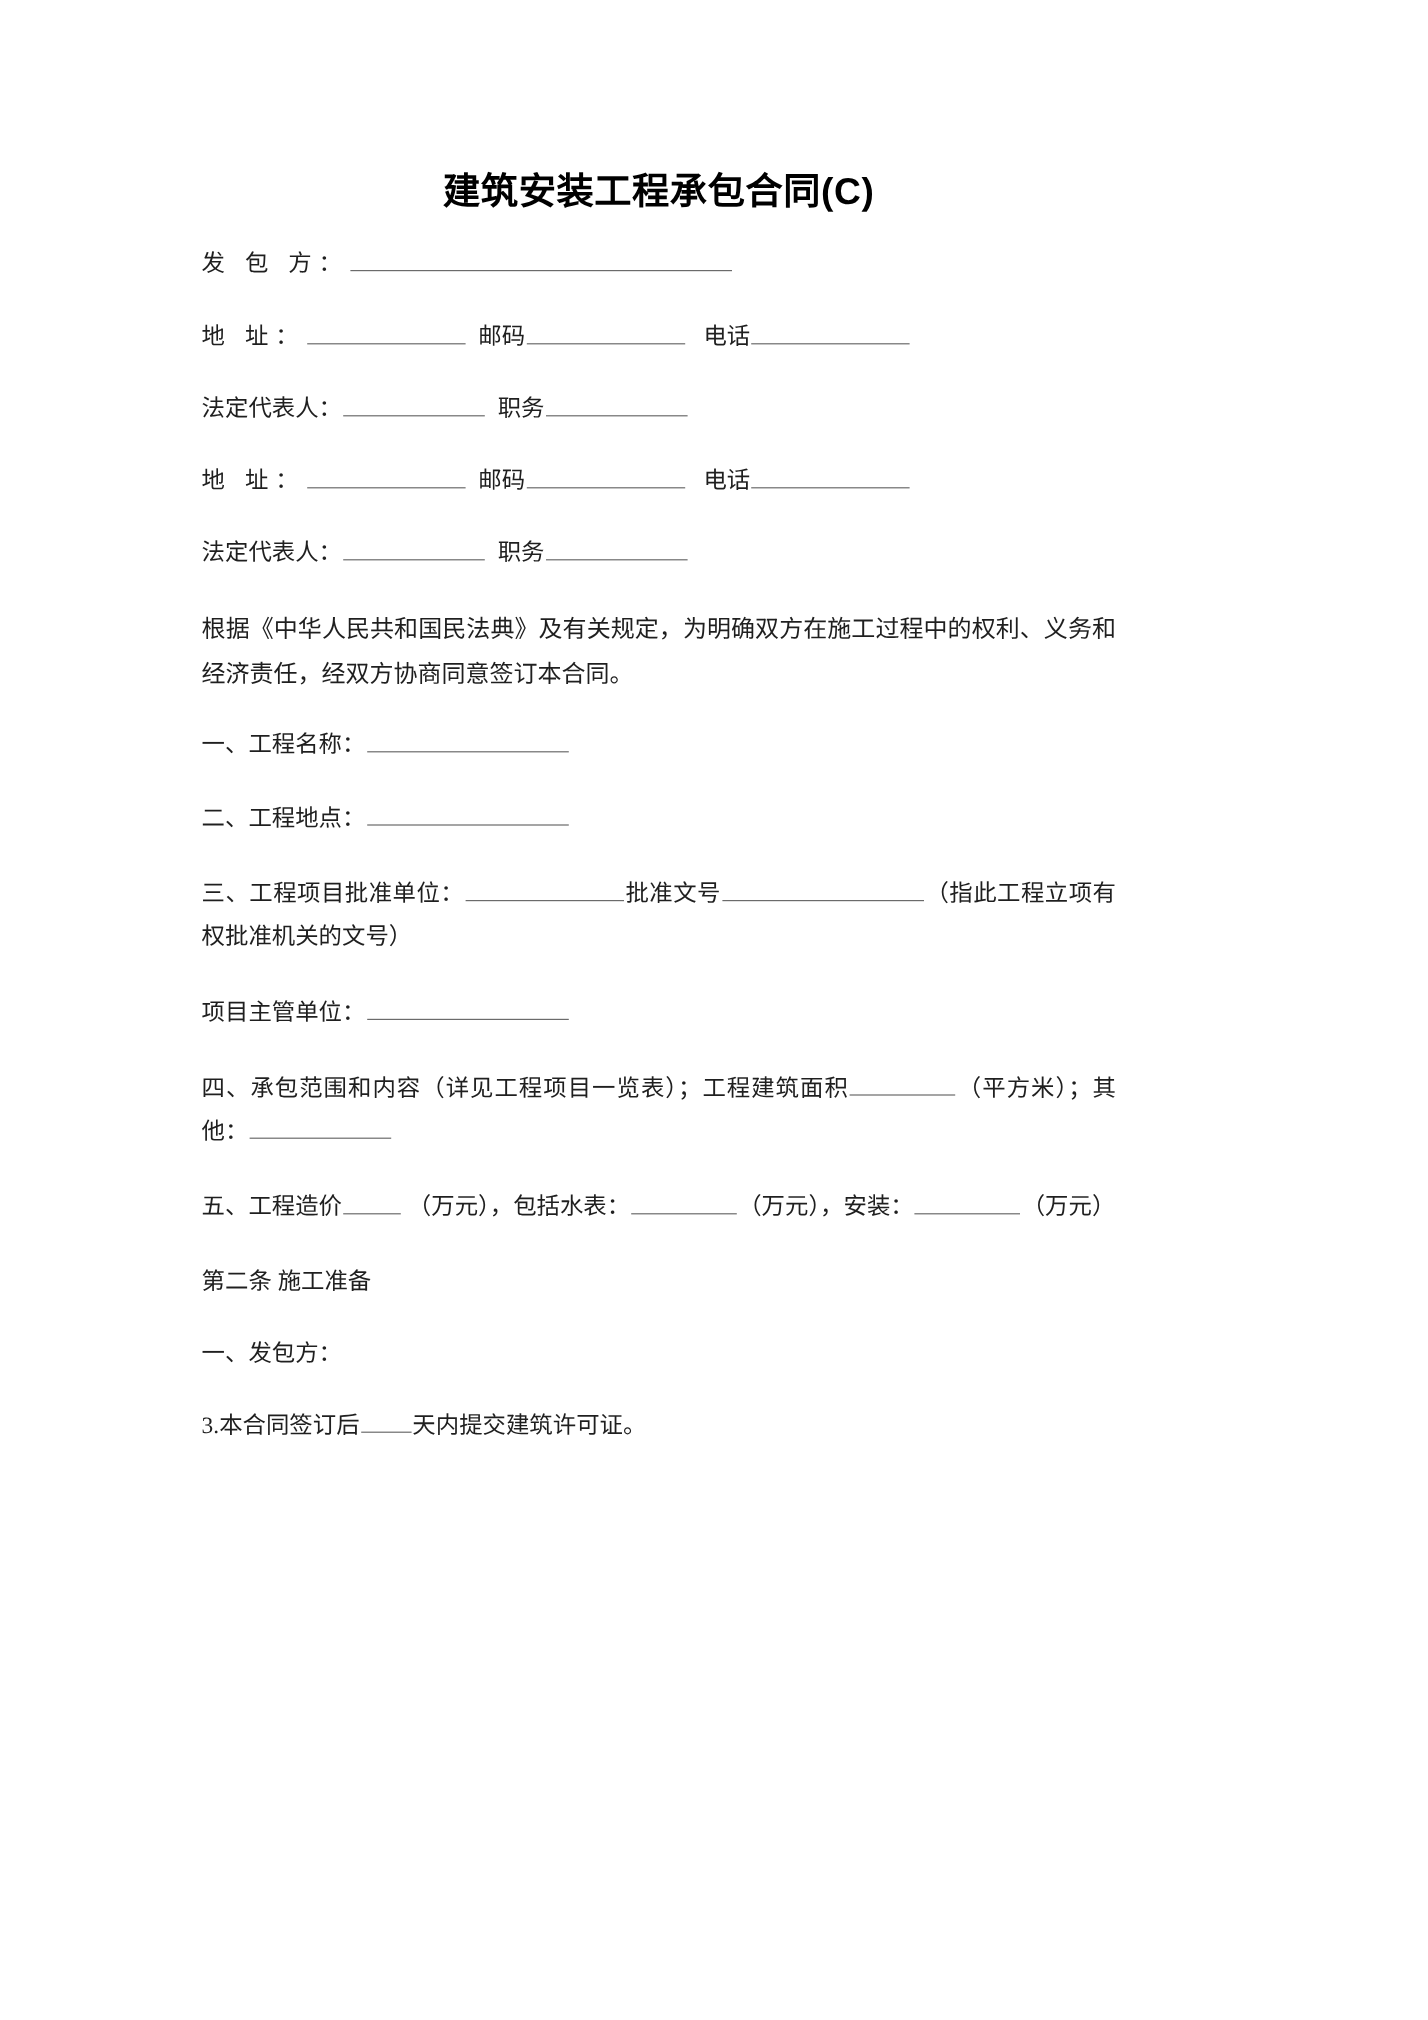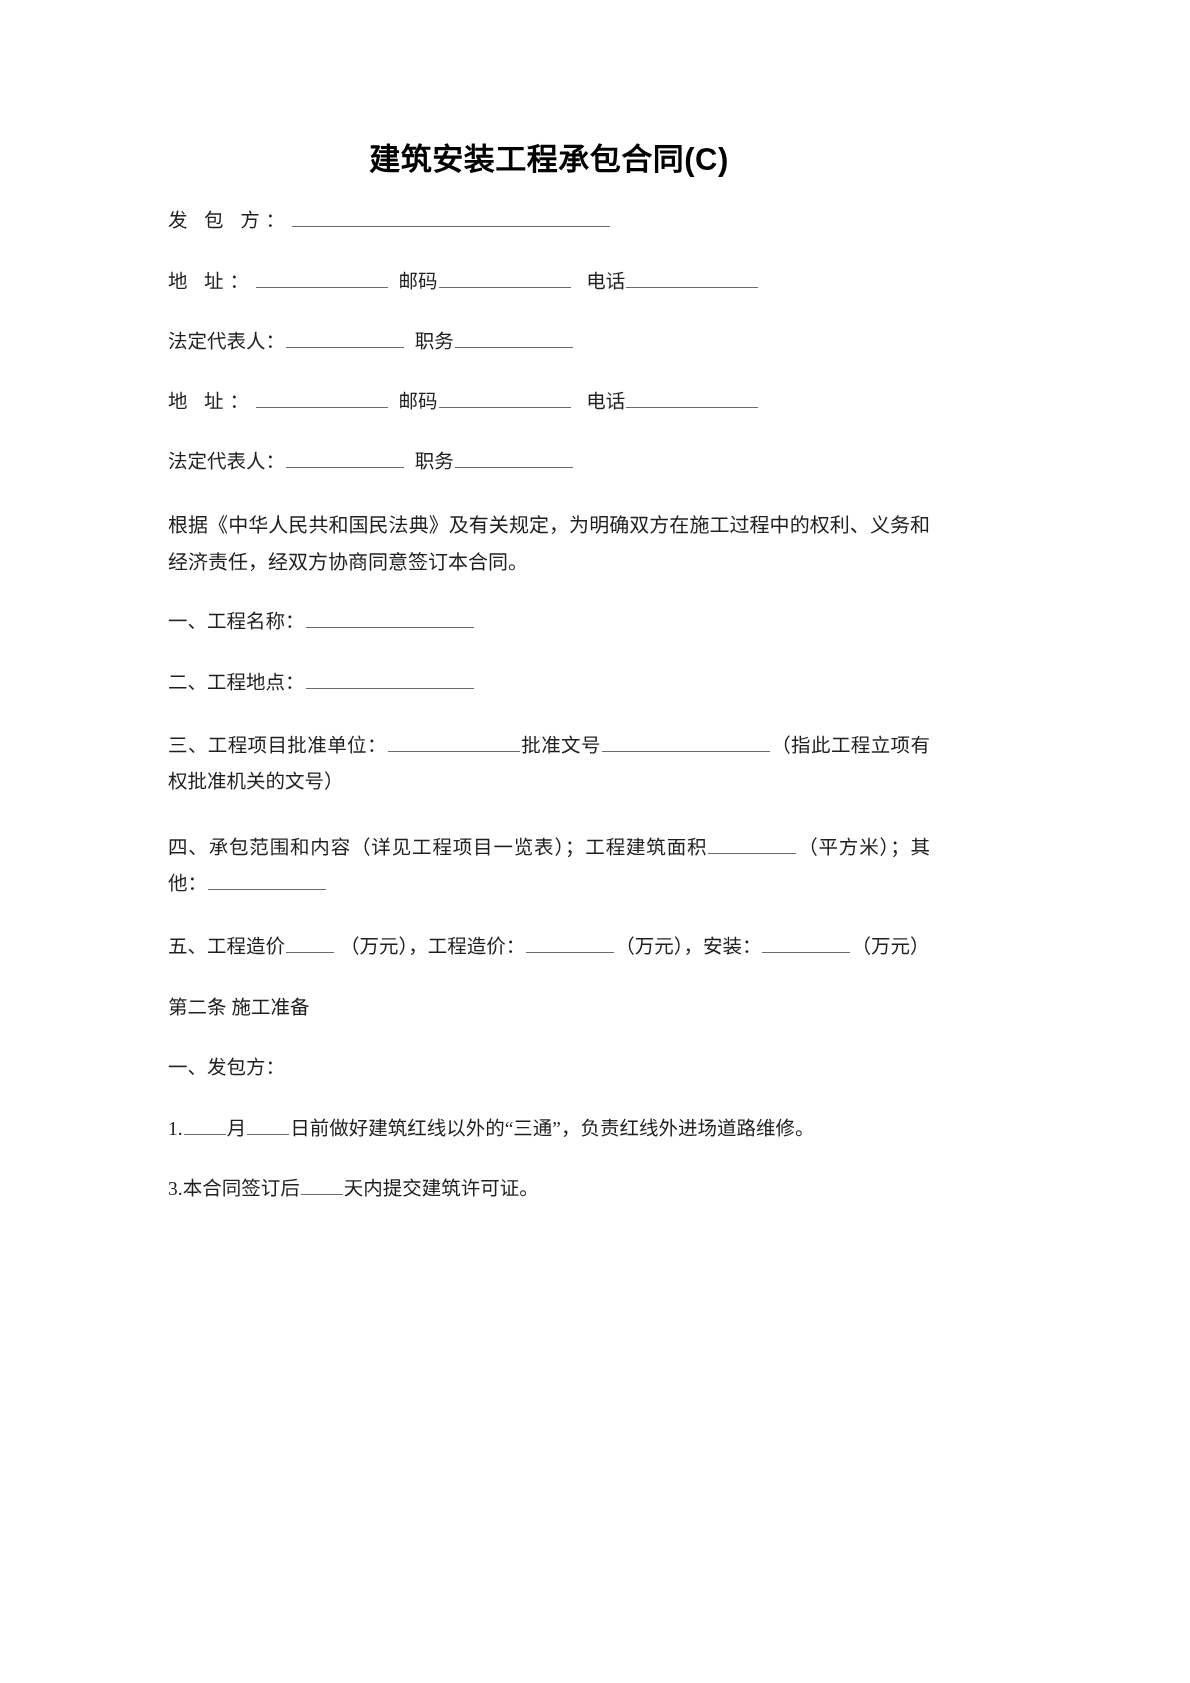--- a/index.html
+++ b/index.html
@@ -117,35 +117,35 @@
   </p>
 
   <p class="line">
     <span>二、工程地点：</span><span class="blank b-xl"></span>
   </p>
 
   <p class="item wrap-line">
     <span>三、工程项目批准单位：</span><span class="blank b-lg"></span><span>批准文号</span><span class="blank b-xl"></span><span>（指此工程立项有权批准机关的文号）</span>
   </p>
 
+  <p class="line">
+    <span>项目主管单位：</span><span class="blank b-xl"></span>
+  </p>
 
   <p class="item wrap-line">
     <span>四、承包范围和内容（详见工程项目一览表）；工程建筑面积</span><span class="blank b-sm"></span><span>（平方米）；其他：</span><span class="blank b-md"></span>
   </p>
 
   <p class="line">
-    <span>五、工程造价</span><span class="blank b-xs"></span>&nbsp;<span>（万元），工程造价：</span><span class="blank b-sm"></span><span>（万元），安装：</span><span class="blank b-sm"></span><span>（万元）</span>
+    <span>五、工程造价</span><span class="blank b-xs"></span>&nbsp;<span>（万元），包括水表：</span><span class="blank b-sm"></span><span>（万元），安装：</span><span class="blank b-sm"></span><span>（万元）</span>
   </p>
 
   <p class="heading">第二条  施工准备</p>
 
   <p class="line">一、发包方：</p>
 
-  <p class="line">
-    <span>1.</span><span class="blank b-tiny"></span><span>月</span><span class="blank b-tiny"></span><span>日前做好建筑红线以外的“三通”，负责红线外进场道路维修。</span>
-  </p>
 
 
   <p class="line">
     <span>3.</span><span>本合同签订后</span><span class="blank b-tiny"></span><span>天内提交建筑许可证。</span>
   </p>
 
 </div>
 
 </body></html>

